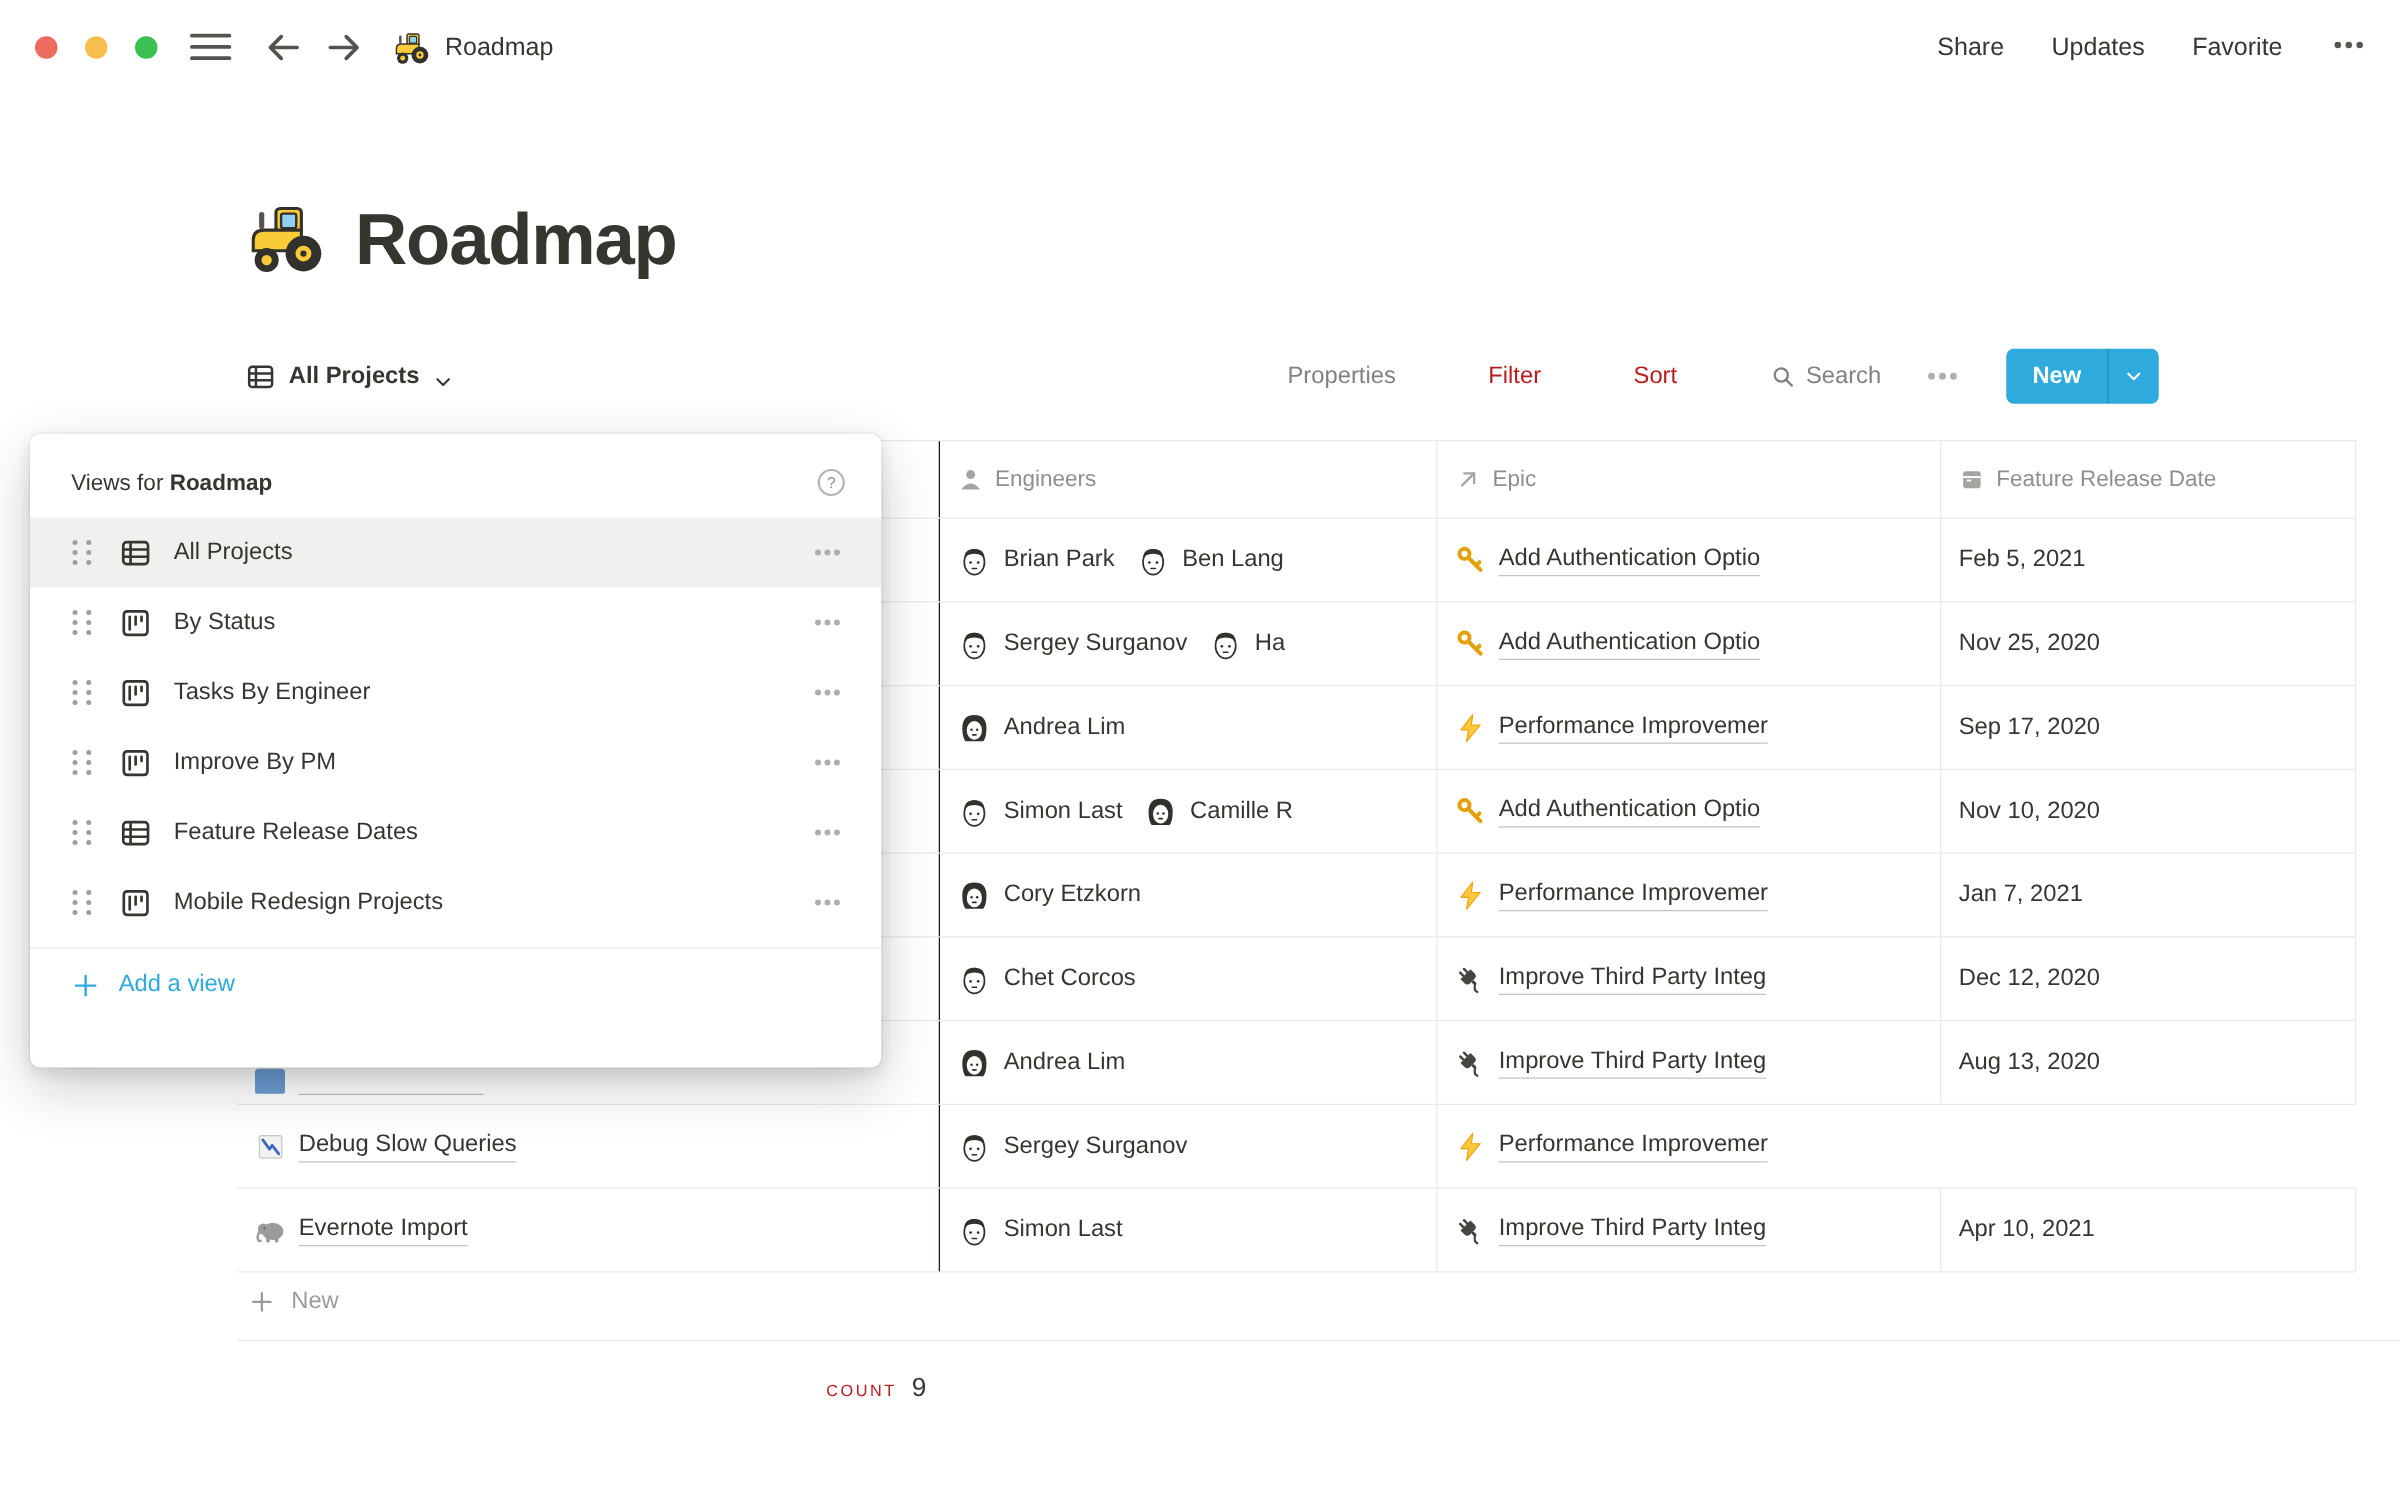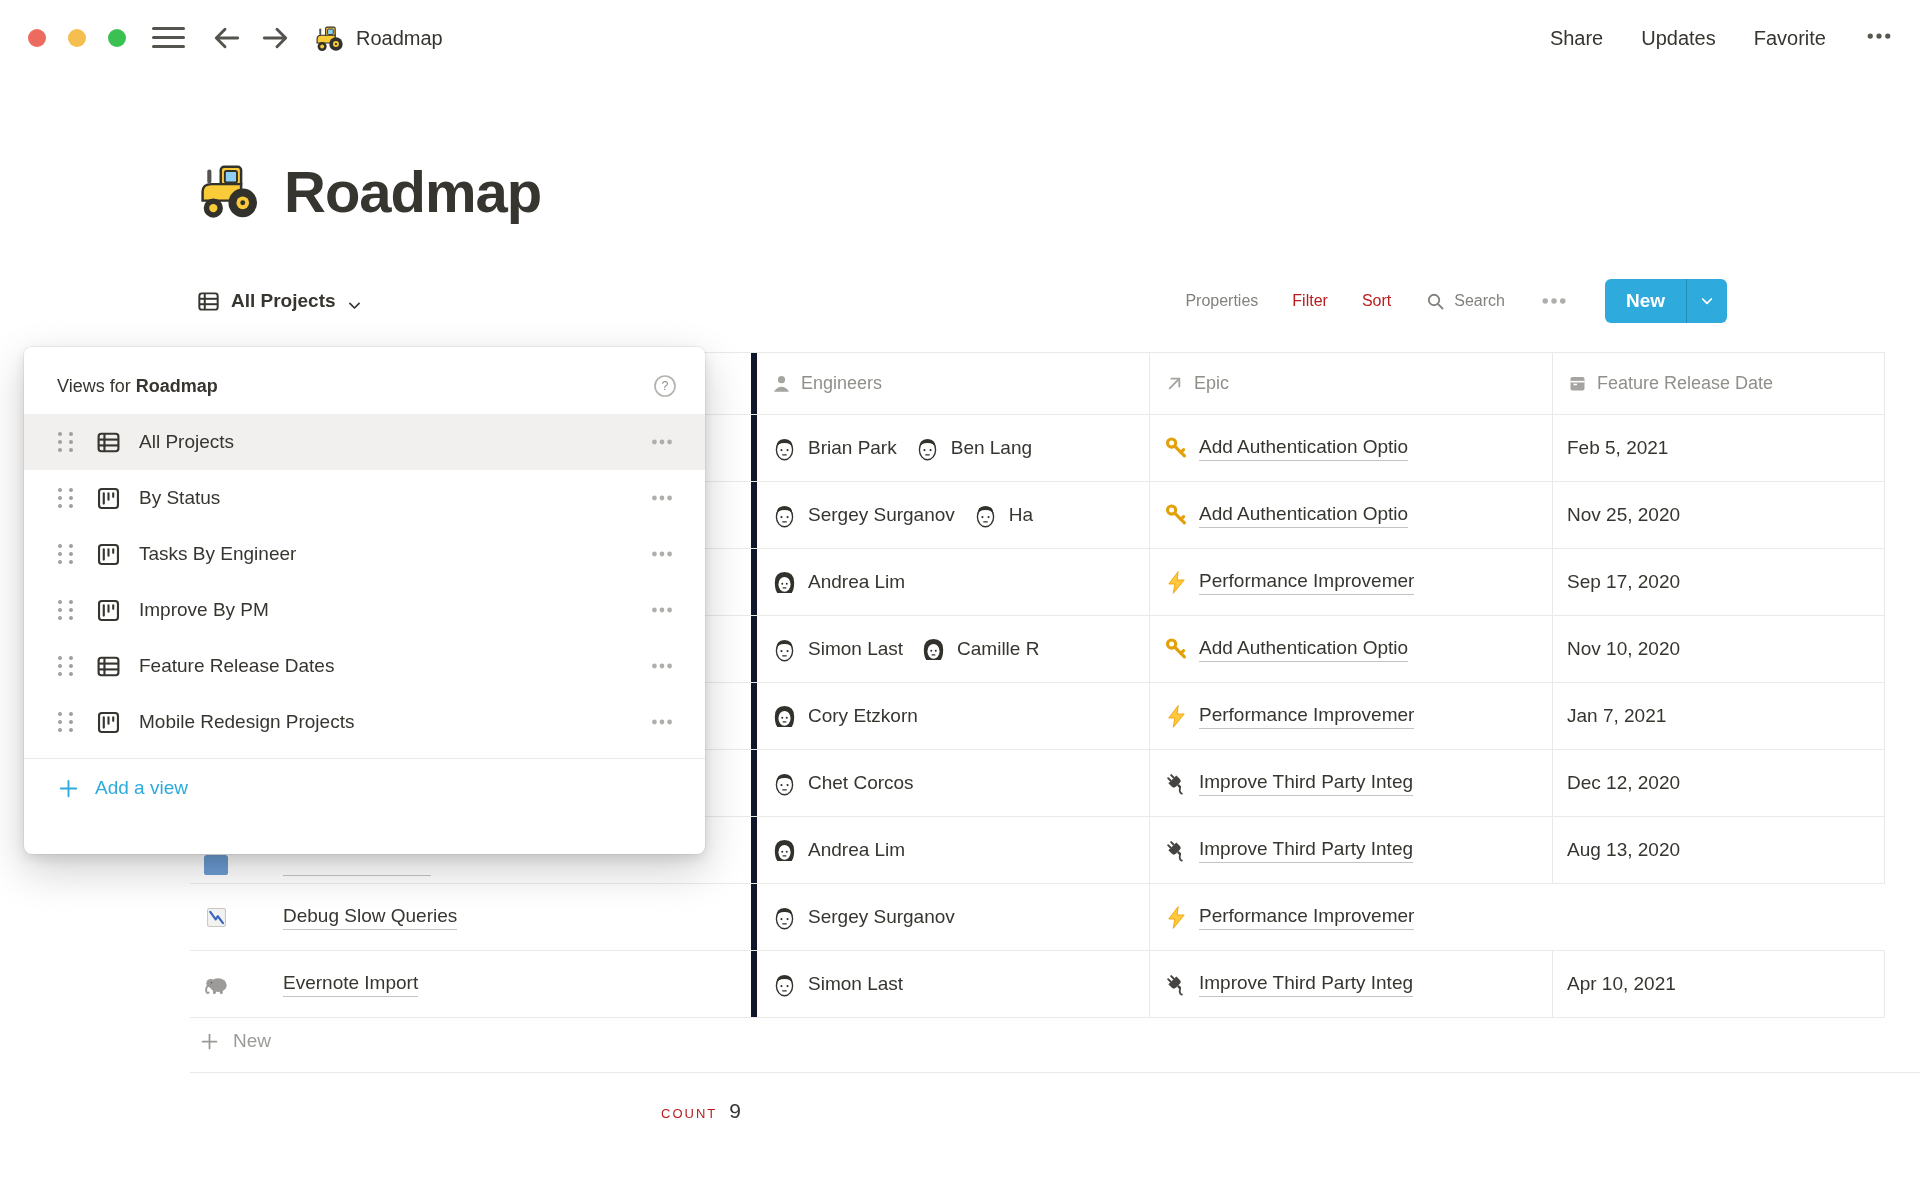--- a/index.html
+++ b/index.html
@@ -27,36 +27,36 @@
   .page-title .emoji-svg{width:66px;height:66px;}
   .page-title h1{font-size:58px;font-weight:700;letter-spacing:-1px;margin:0;color:#37352F;}
 
   
   .toolbar{position:absolute;left:196px;top:279px;width:1531px;height:44px;display:flex;justify-content:space-between;align-items:center;}
   .view-switcher{display:flex;align-items:center;gap:10px;cursor:pointer;}
   .view-switcher svg{width:25px;height:25px;}
   .view-switcher-label{font-size:19px;font-weight:700;color:#37352F;}
   .chev{width:17px;height:17px;}
   .toolbar-right{display:flex;align-items:center;gap:34px;}
-  .tb-item{font-size:16px;color:#82817D;cursor:pointer;display:flex;align-items:center;gap:8px;}
+  .tb-item{font-size:19px;color:#82817D;cursor:pointer;display:flex;align-items:center;gap:8px;margin-left:40px;}
   .tb-item svg{width:21px;height:21px;}
   .tb-blue{color:#b91c1c;}
   .new-btn{display:flex;align-items:stretch;height:44px;border-radius:6px;overflow:hidden;background:#2EAADC;cursor:pointer;margin-left:2px;}
   .new-btn-label{display:flex;align-items:center;padding:0 21px;color:#fff;font-size:19px;font-weight:700;}
   .new-btn-divider{width:1px;background:rgba(0,0,0,0.18);}
   .new-btn-caret{display:flex;align-items:center;justify-content:center;width:40px;}
   .new-btn-caret svg{width:16px;height:16px;}
 
   
   .table{position:absolute;left:190px;top:352px;width:1695px;}
   .thead{display:flex;height:61px;border-top:1px solid #E9E9E7;border-bottom:1px solid #E9E9E7;}
   .trow{display:flex;height:66px;border-bottom:1px solid #E9E9E7;}
   .cell{display:flex;align-items:center;padding-left:14px;overflow:hidden;white-space:nowrap;box-sizing:border-box;}
-  .c1{width:561px;gap:44px;}
-  .c2{width:398px;border-left:6px solid #0f172a;}
+  .c1{width:561px;}
+  .c2{width:398px;border-left:1px solid #0f172a;}
   .c3{width:403px;border-left:1px solid #E9E9E7;}
   .c4{width:333px;border-left:1px solid #E9E9E7;border-right:1px solid #E9E9E7;}
   .hcell{color:#908F8A;font-size:18px;gap:9px;}
   .hcell svg{width:21px;height:21px;flex:none;}
   .person{display:flex;align-items:center;margin-right:17px;flex:none;}
   .person svg{width:27px;height:27px;margin-right:10px;flex:none;}
   .pname{font-size:19px;color:#37352F;}
   .link-icon{width:25px;height:25px;margin-right:10px;flex:none;}
   .page-link{font-size:19px;font-weight:500;color:#37352F;border-bottom:1px solid #C4C3BF;padding-bottom:2px;}
   .date-text{font-size:19px;color:#37352F;}

